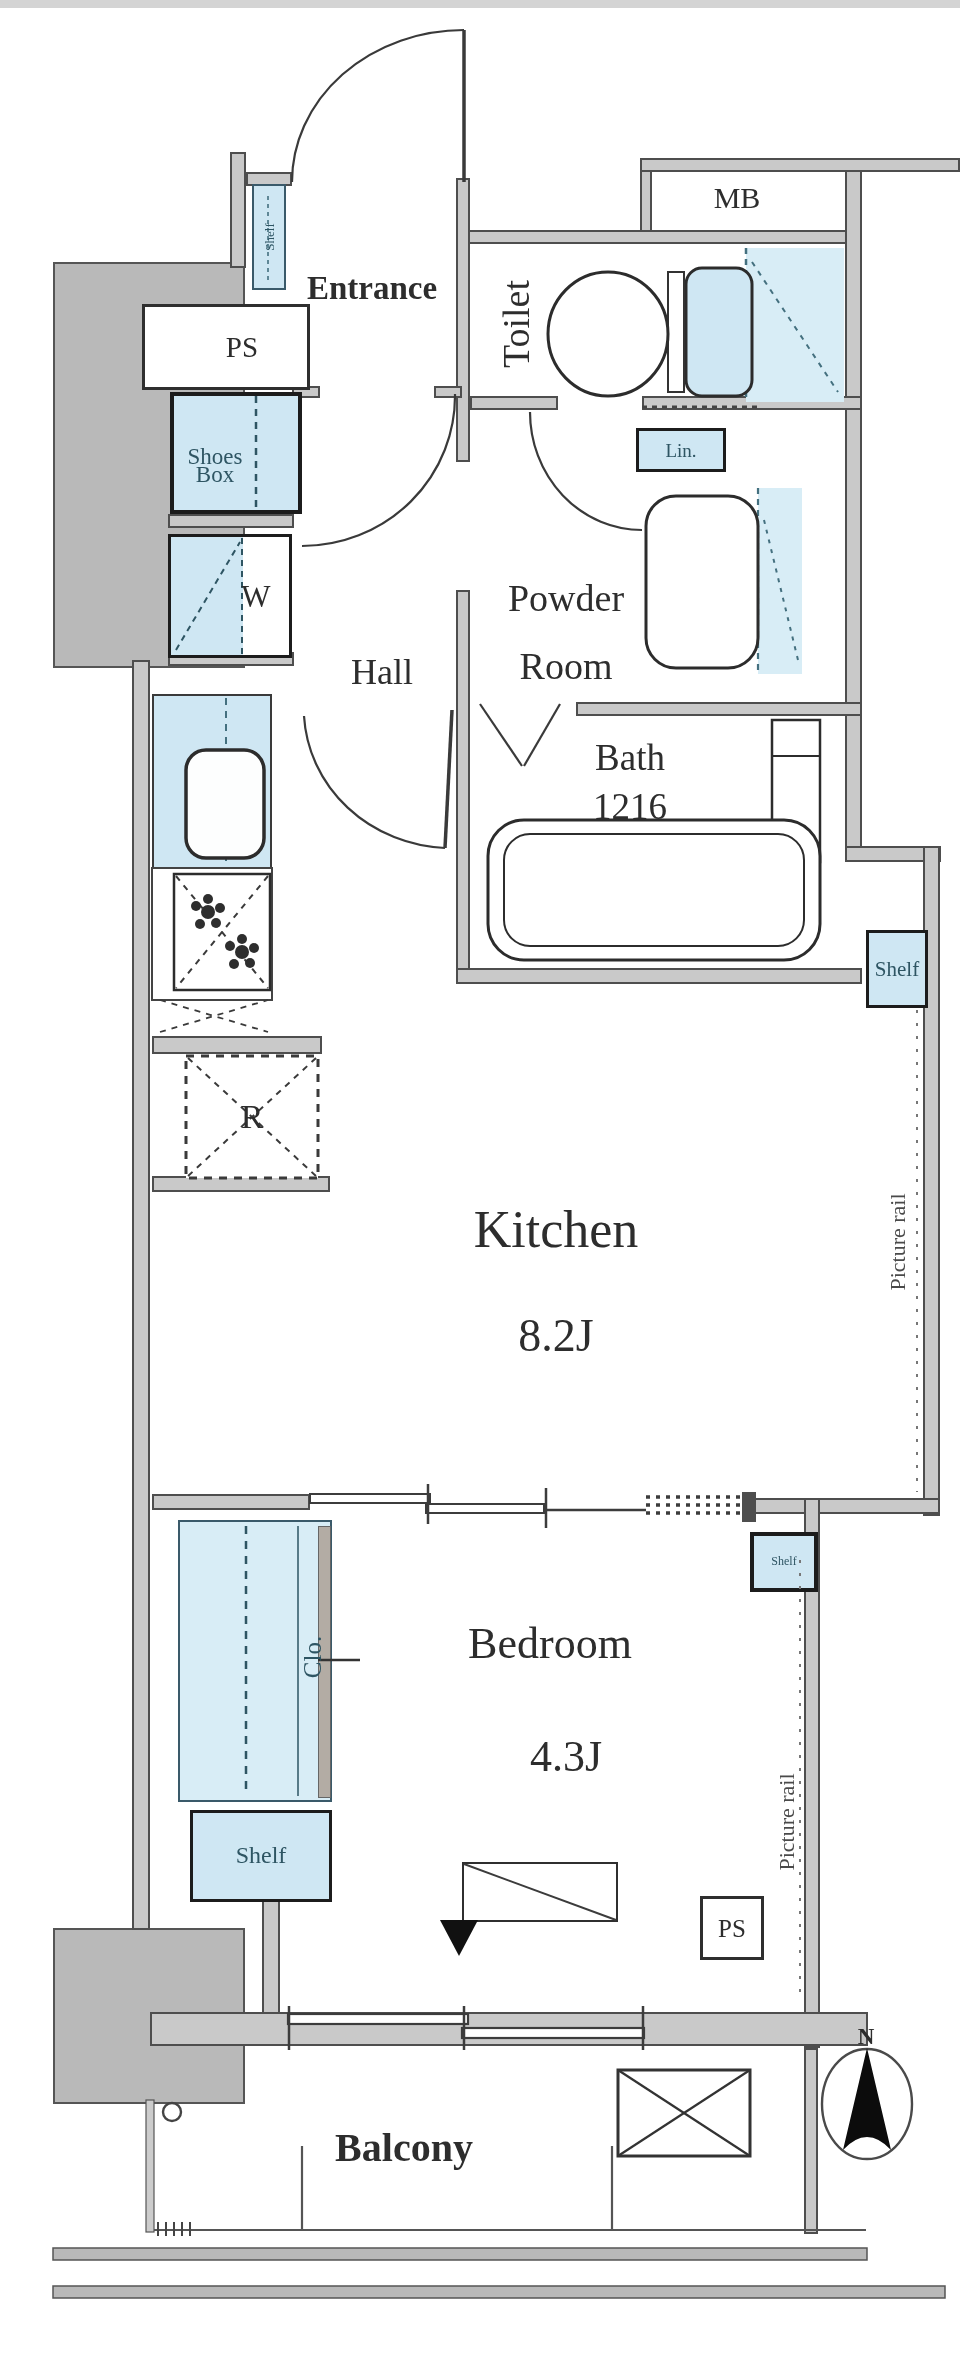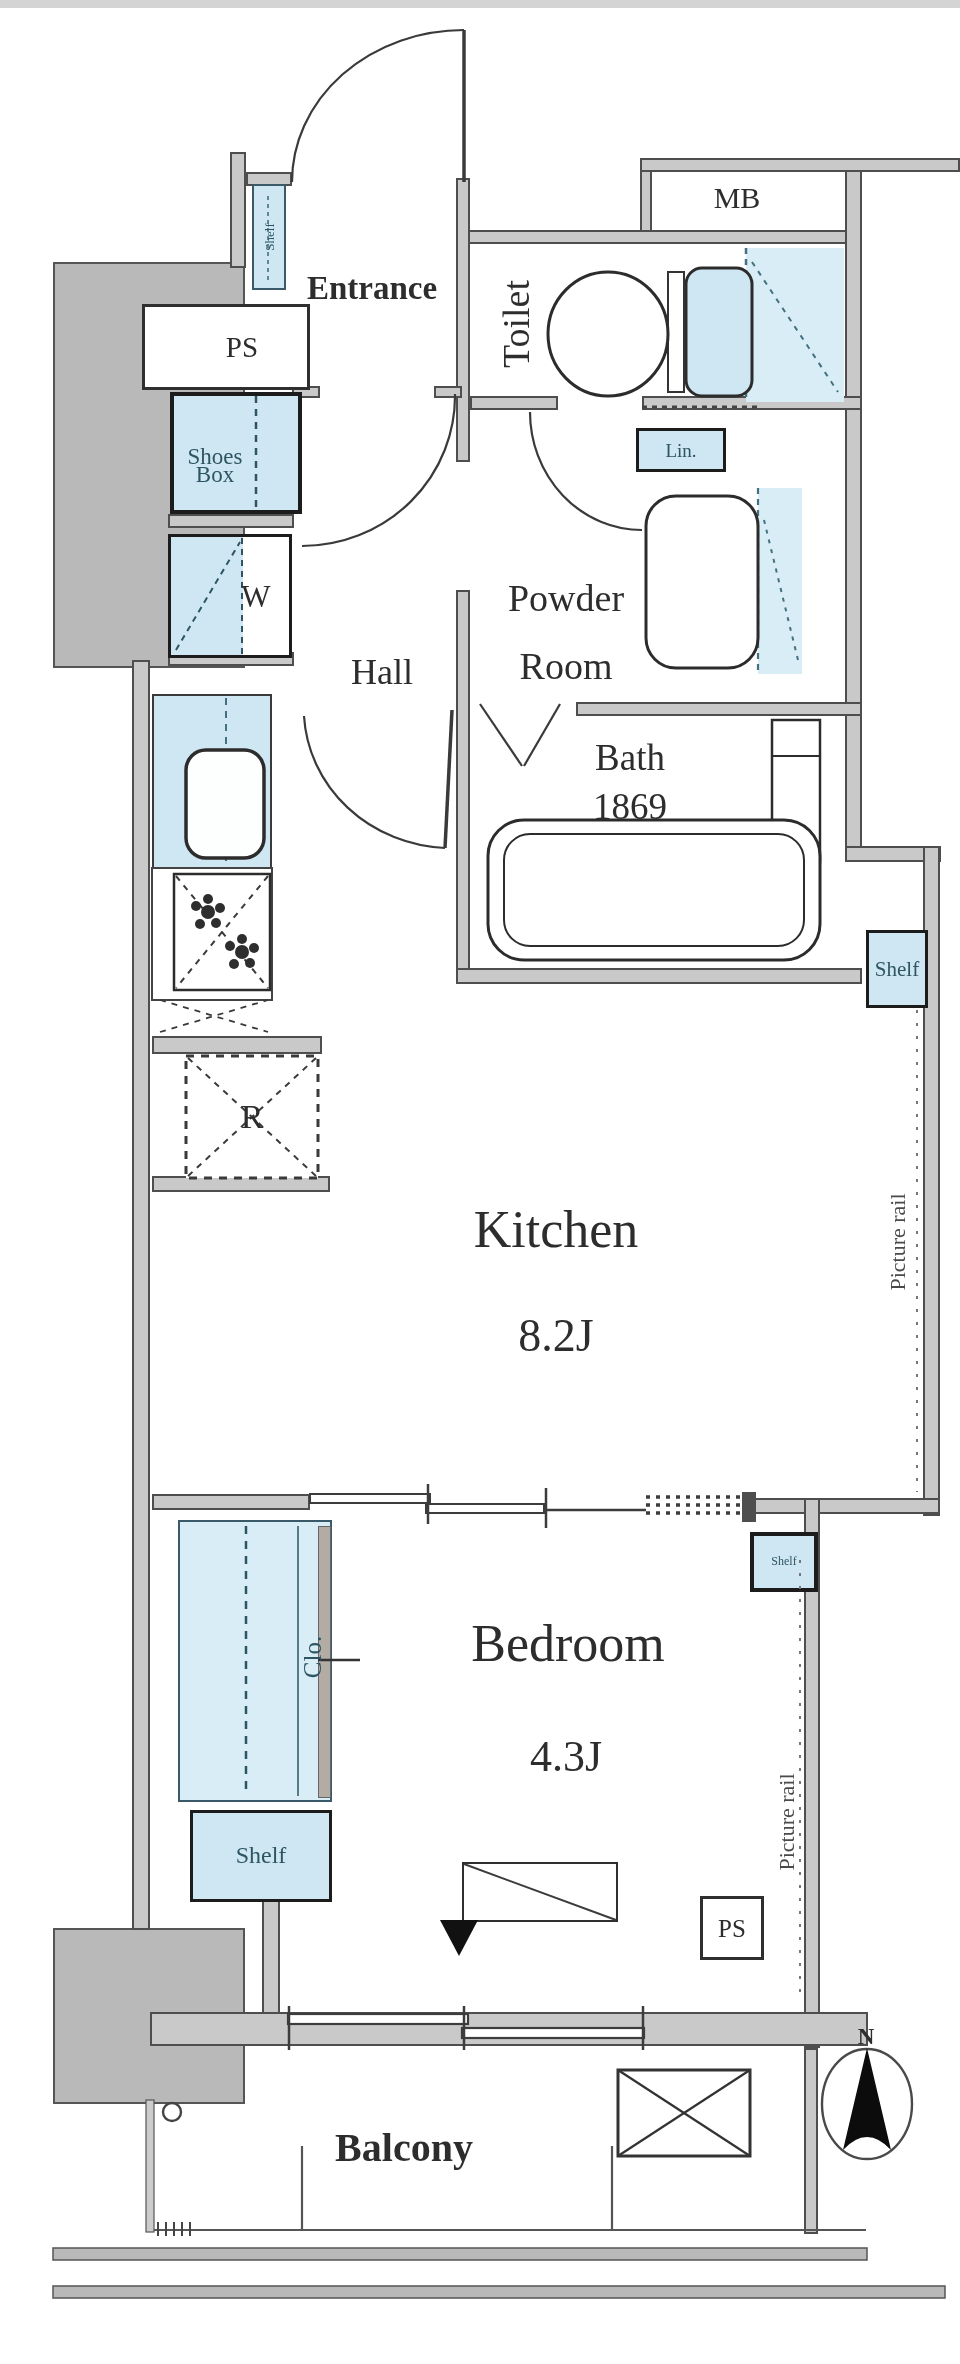--- a/index.html
+++ b/index.html
@@ -210,28 +210,28 @@
   <div class="lab blab" style="left:215px;top:474px;font-size:23px;">Box</div>
   <div class="lab vlab blab" style="left:269px;top:237px;font-size:13px;">Shelf</div>
   <div class="lab vlab" style="left:516px;top:324px;font-size:38px;">Toilet</div>
   <div class="lab" style="left:737px;top:198px;font-size:30px;">MB</div>
   <div class="lab" style="left:566px;top:598px;font-size:38px;">Powder</div>
   <div class="lab" style="left:566px;top:666px;font-size:38px;">Room</div>
   <div class="lab blab" style="left:681px;top:450px;font-size:19px;">Lin.</div>
   <div class="lab" style="left:382px;top:672px;font-size:36px;">Hall</div>
   <div class="lab" style="left:256px;top:596px;font-size:31px;">W</div>
   <div class="lab" style="left:630px;top:757px;font-size:37px;">Bath</div>
-  <div class="lab" style="left:630px;top:806px;font-size:37px;">1869</div>
+  <div class="lab" style="left:630px;top:806px;font-size:37px;">1216</div>
   <div class="lab blab" style="left:897px;top:969px;font-size:21px;">Shelf</div>
   <div class="lab" style="left:252px;top:1117px;font-size:34px;">R</div>
   <div class="lab" style="left:556px;top:1230px;font-size:52px;">Kitchen</div>
   <div class="lab" style="left:556px;top:1336px;font-size:46px;">8.2J</div>
   <div class="lab vlab" style="left:898px;top:1242px;font-size:22px;color:#4a4a4a;">Picture rail</div>
   <div class="lab vlab blab" style="left:312px;top:1657px;font-size:25px;">Clo.</div>
-  <div class="lab" style="left:568px;top:1644px;font-size:52px;">Bedroom</div>
+  <div class="lab" style="left:550px;top:1644px;font-size:44px;">Bedroom</div>
   <div class="lab" style="left:566px;top:1757px;font-size:44px;text-align:center;">4.3J</div>
   <div class="lab blab" style="left:261px;top:1855px;font-size:24px;">Shelf</div>
   <div class="lab blab" style="left:784px;top:1561px;font-size:12px;">Shelf</div>
   <div class="lab vlab" style="left:787px;top:1822px;font-size:22px;color:#4a4a4a;">Picture rail</div>
   <div class="lab" style="left:732px;top:1928px;font-size:25px;">PS</div>
   <div class="lab" style="left:404px;top:2148px;font-size:40px;font-weight:bold;">Balcony</div>
   <div class="lab" style="left:866px;top:2036px;font-size:23px;font-weight:bold;">N</div>
 </div>
 
 </body></html>

